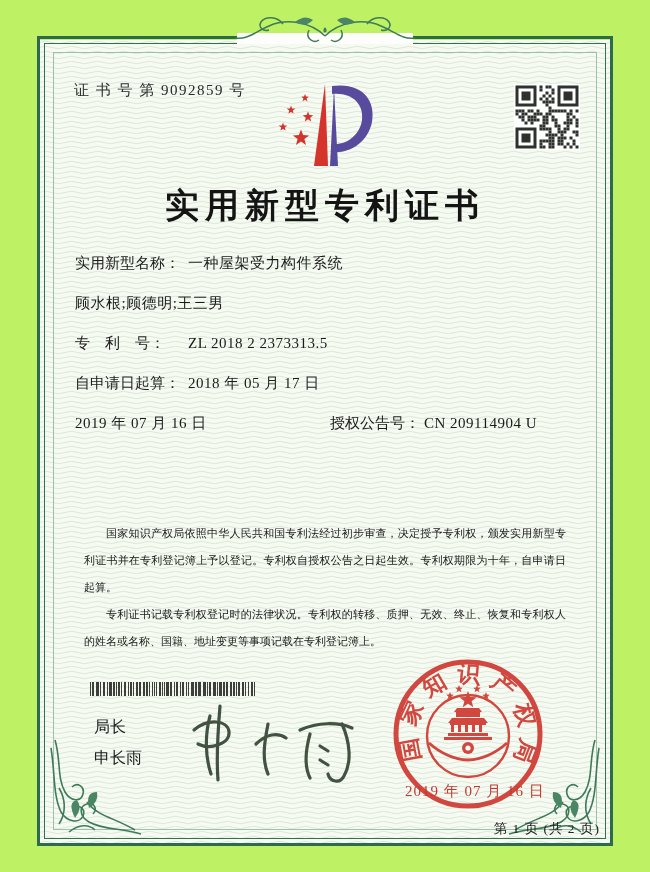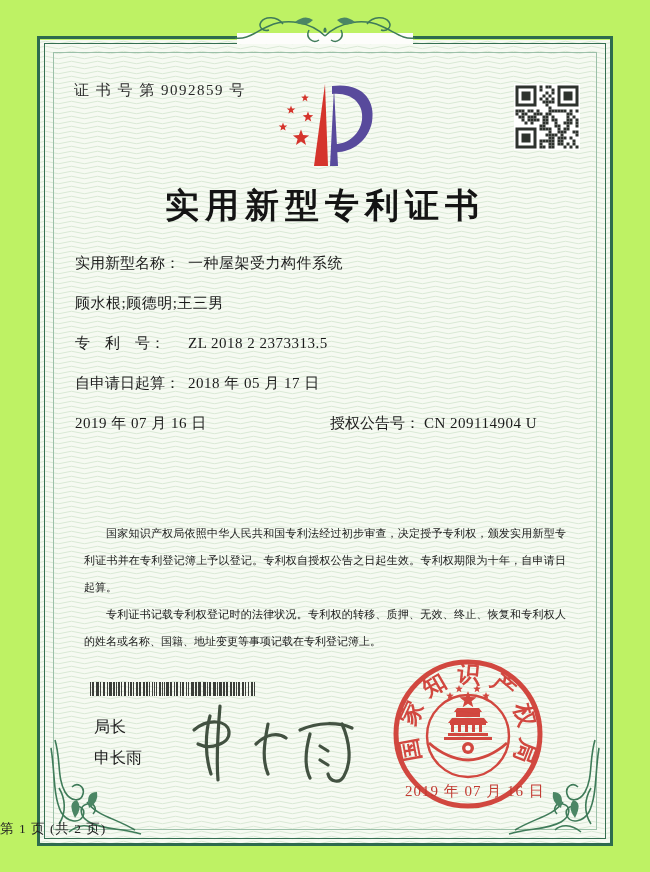--- a/index.html
+++ b/index.html
@@ -39,21 +39,21 @@
   .body-text p{margin:0;text-indent:2em;}
   
   .barcode{position:absolute;left:90px;top:682px;}
   
   .signer{position:absolute;left:88px;top:711px;font-size:16px;line-height:31px;color:#202020;margin-left:6px;}
   .signature{position:absolute;left:182px;top:700px;}
   
   .seal{position:absolute;left:389px;top:655px;opacity:0.92;}
   .seal-date{position:absolute;left:405px;top:782px;font-size:15px;color:#c23a31;letter-spacing:1px;}
   
-  .footer{position:absolute;left:0;top:820px;width:600px;text-align:left;
+  .footer{position:absolute;left:0;top:820px;width:600px;text-align:right;
           font-size:13.5px;color:#242424;letter-spacing:1px;font-family:Liberation Serif, serif;}
 </style>
 </head>
 <body>
 
 <div class="page">
 
   <svg class="waves" width="572" height="804">
     <defs>
       <pattern id="wv" width="52" height="5" patternUnits="userSpaceOnUse">

